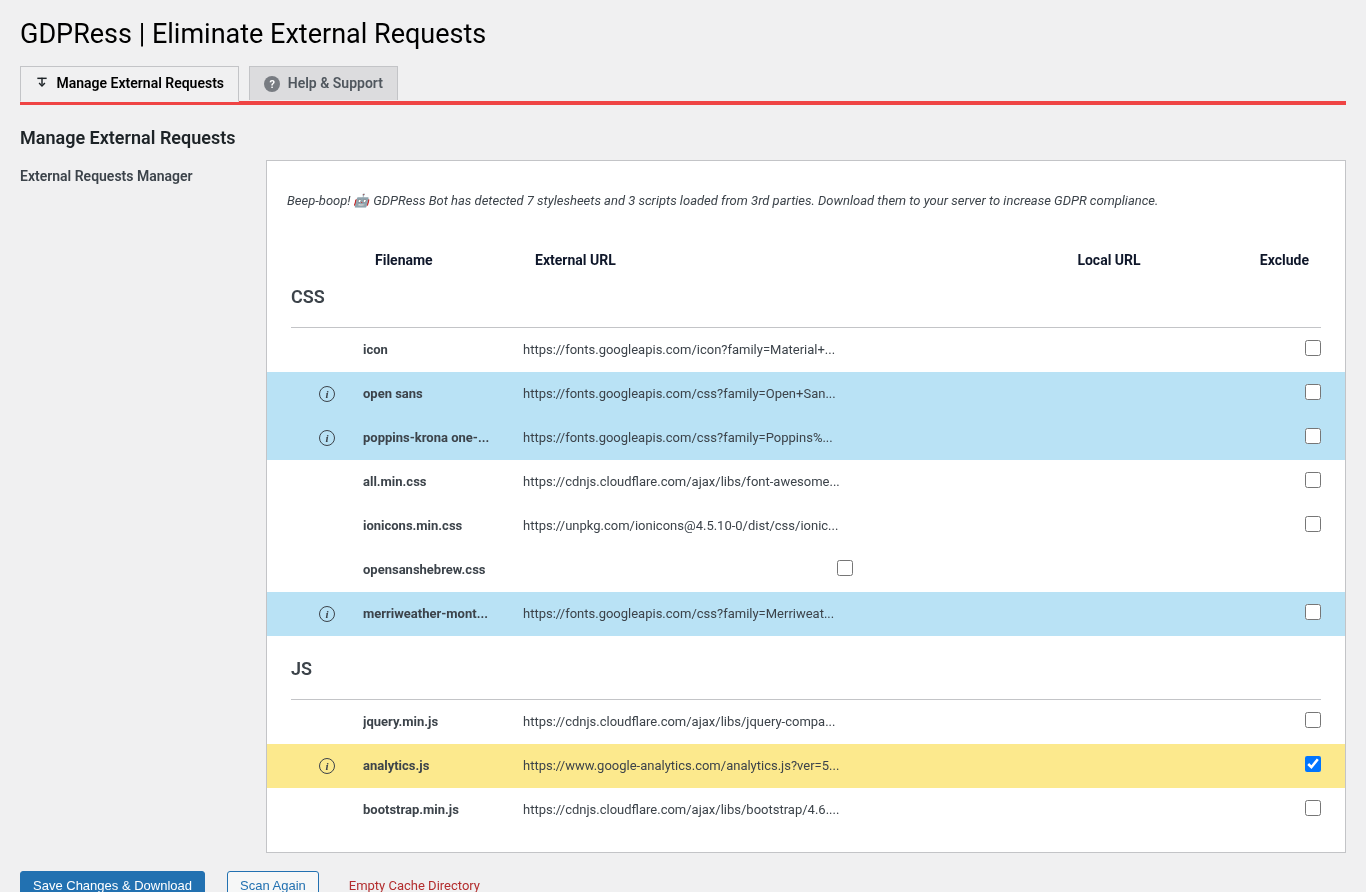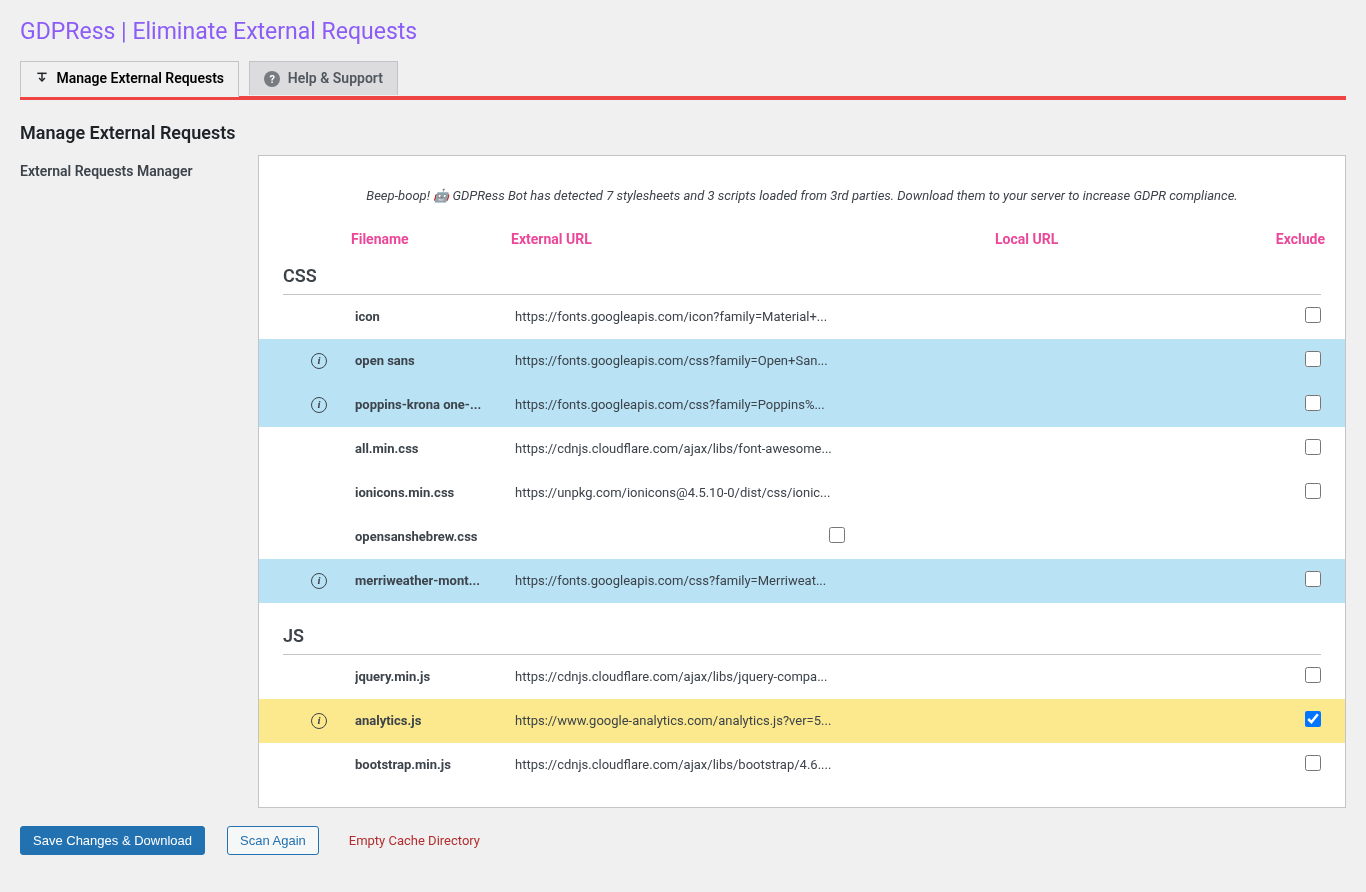--- a/index.html
+++ b/index.html
@@ -4,23 +4,23 @@
   <style>
     * { box-sizing: border-box; margin: 0; padding: 0; }
     body {
       font-family: -apple-system, BlinkMacSystemFont, "Segoe UI", Roboto, sans-serif;
       font-size: 13px;
       color: #3c434a;
       background: #f0f0f1;
       padding: 8px 20px 20px 20px;
     }
     h1 {
-      font-size: 23px;
+      font-size: 27px;
       font-weight: 400;
-      color: #8b5cf6;
+      color: #000000;
       padding: 9px 0 4px 0;
       line-height: 1.3;
     }
     .nav-tab-wrapper {
       border-bottom: 4px solid #ef4444;
       margin: 0;
       padding-top: 9px;
       line-height: inherit;
     }
     .nav-tab {
@@ -50,56 +50,56 @@
       margin-right: 4px;
     }
     h2.section-title {
       font-size: 18px;
       font-weight: 600;
       color: #1d2327;
       margin: 22px 0 12px 0;
     }
     .settings-layout {
       display: flex;
-      gap: 28px;
+      gap: 36px;
     }
     .settings-label {
       width: 210px;
       flex-shrink: 0;
       font-weight: 600;
       font-size: 14px;
       padding-top: 8px;
     }
     .settings-content {
       flex: 1;
       background: #fff;
       border: 1px solid #c3c4c7;
       padding: 20px 0 20px 0;
     }
     .intro {
-      text-align: center;
       font-style: italic;
       padding: 12px 20px 20px 20px;
       color: #3c434a;
     }
     .headers-row {
       display: flex;
-      padding: 8px 20px;
+      padding: 8px 36px;
       font-weight: 700;
-      color: #ec4899;
+      color: #0f172a;
+      margin-top: 16px;
     }
     .col-info { width: 72px; flex-shrink: 0; }
     .col-filename { width: 160px; flex-shrink: 0; }
     .col-exturl { flex: 1; }
     .col-localurl { width: 260px; flex-shrink: 0; }
     .col-exclude { width: 70px; text-align: right; flex-shrink: 0; }
     .group-title {
       font-size: 18px;
       font-weight: 600;
-      padding: 22px 24px 8px 24px;
+      padding: 22px 24px 20px 24px;
       border-bottom: 1px solid #c3c4c7;
       margin: 0 24px;
     }
     .group-title:first-of-type { padding-top: 10px; }
     .group-title-inner { margin-left: -24px; }
     .data-row {
       display: flex;
       align-items: center;
       padding: 12px 24px;
       min-height: 44px;
@@ -186,21 +186,21 @@
 <div class="settings-layout">
   <div class="settings-label">External Requests Manager</div>
 
   <div class="settings-content">
     <p class="intro">Beep-boop! 🤖 GDPRess Bot has detected 7 stylesheets and 3 scripts loaded from 3rd parties. Download them to your server to increase GDPR compliance.</p>
 
     <div class="headers-row">
       <div class="col-info"></div>
       <div class="col-filename">Filename</div>
       <div class="col-exturl" style="text-align:left;">External URL</div>
-      <div class="col-localurl" style="">Local URL</div>
+      <div class="col-localurl" style="text-align:center;">Local URL</div>
       <div class="col-exclude">Exclude</div>
     </div>
 
     <div id="groups-mount">
         <div class="group-title">
           <div class="group-title-inner">CSS</div>
         </div>
         <div class="data-row">
           <div class="col-info"></div>
           <div class="col-filename">icon</div>

